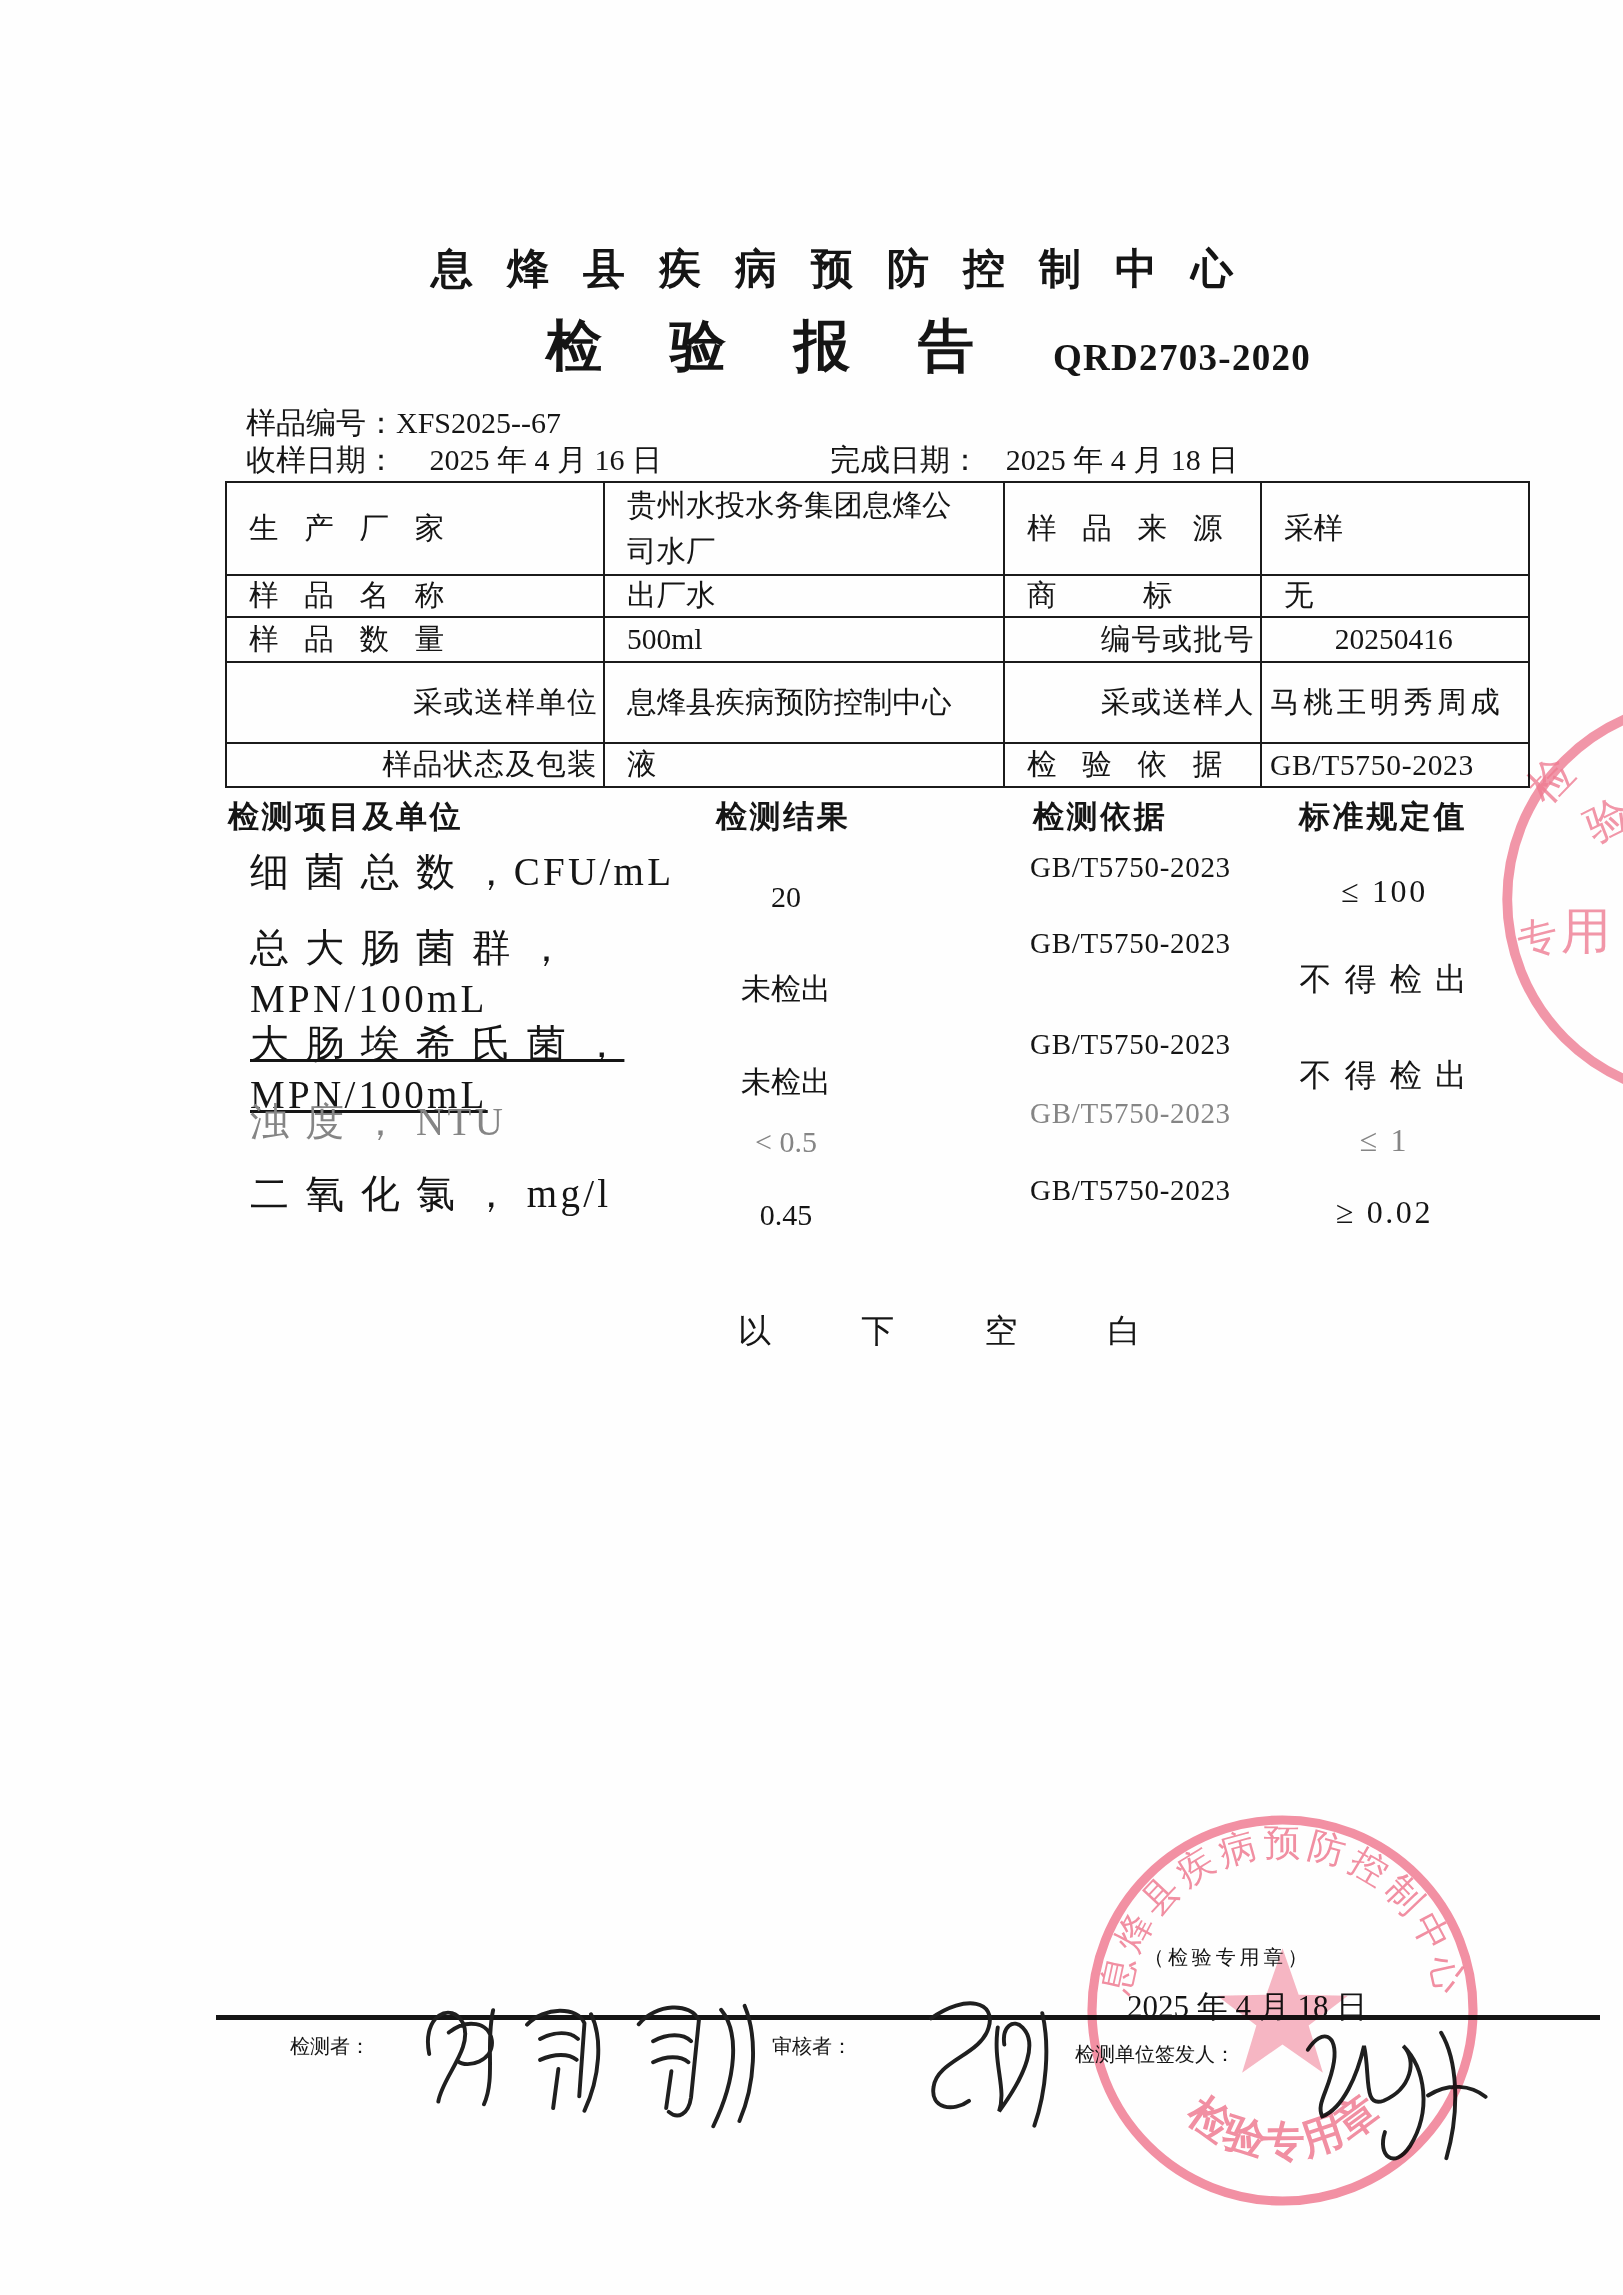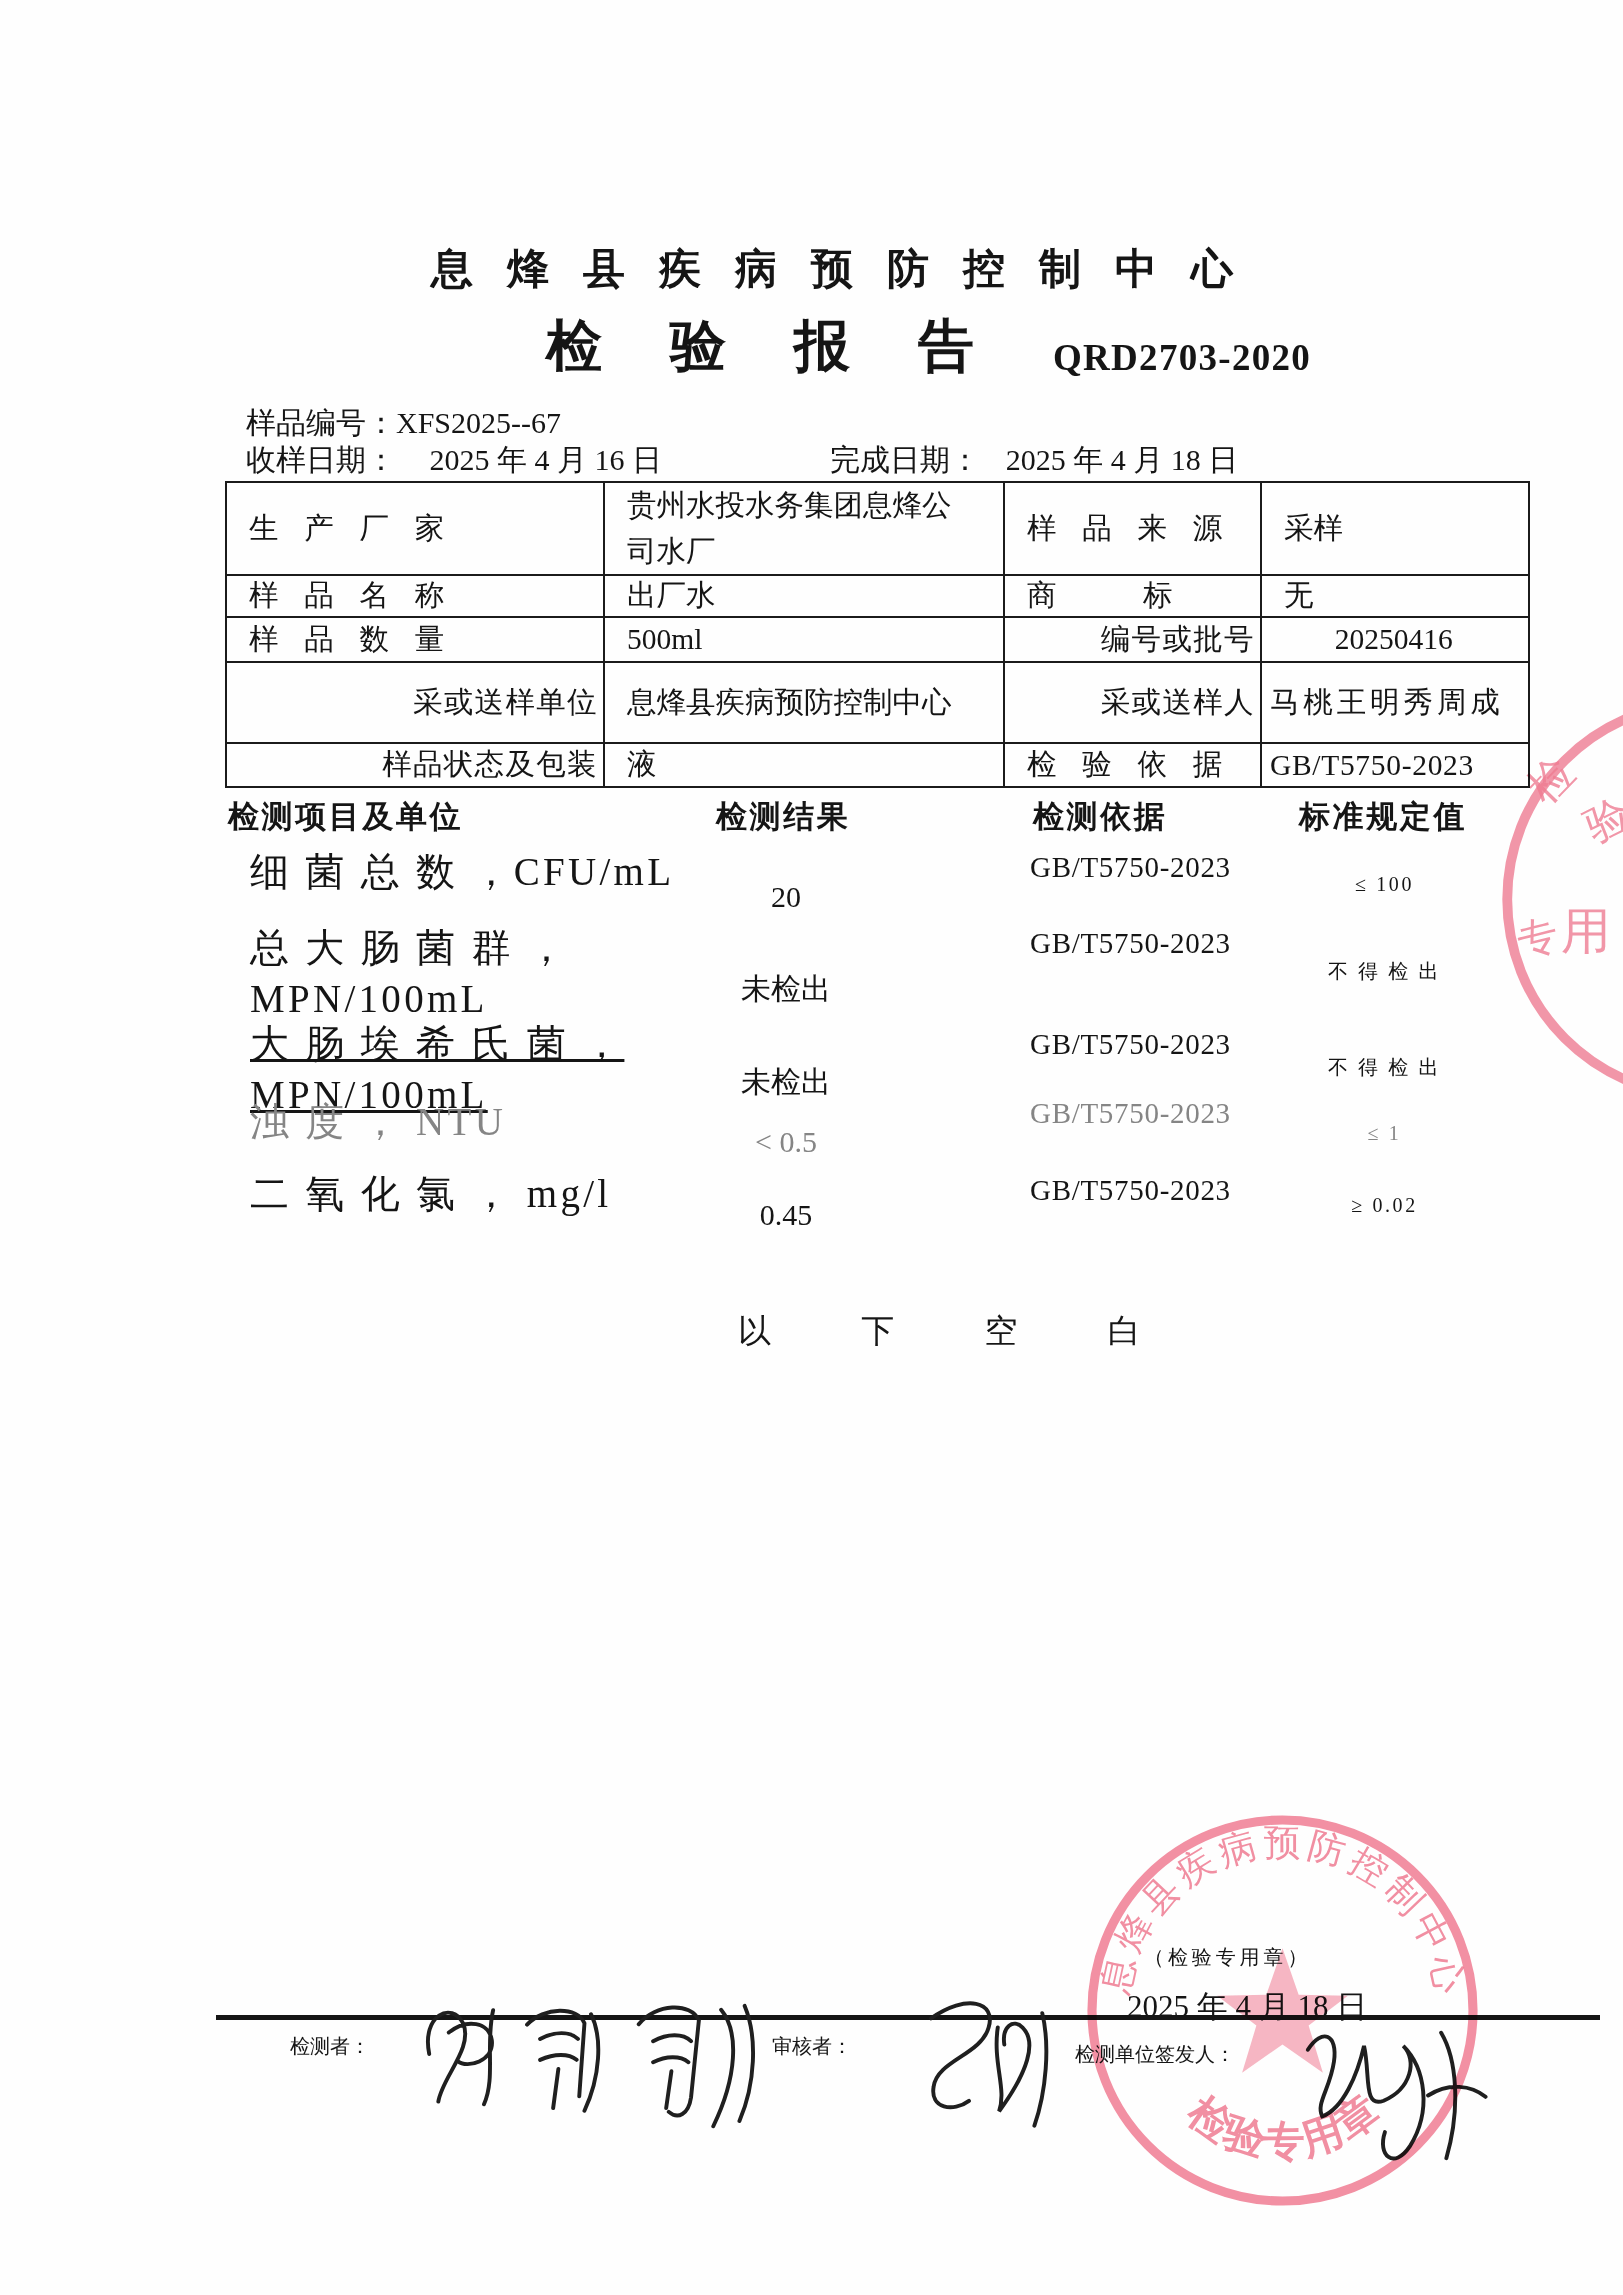--- a/index.html
+++ b/index.html
@@ -15,21 +15,21 @@
   table.info td{border:2.6px solid #1b1b1b;font-size:29.5px;vertical-align:middle;padding:0 5.2px 0 22px;overflow:hidden;}
   .lbl-spaced{letter-spacing:9.2px;}
   .lbl-tight{letter-spacing:1.3px;text-align:right;}
   .pre{white-space:pre-line;line-height:1.55;}
   .val-center{text-align:center;padding-left:2.6px !important;}
   .val-snug{padding-left:7.9px !important;letter-spacing:3.9px;}
   .res-head{font-size:31px;font-weight:bold;letter-spacing:2.6px;white-space:nowrap;}
   .res-item{font-size:39px;letter-spacing:3.3px;white-space:pre-line;line-height:51px;margin-left:22px;}
   .res-val{font-size:30px;text-align:center;width:164px;white-space:nowrap;}
   .res-basis{font-size:29px;letter-spacing:0.7px;white-space:nowrap;}
-  .res-std{font-size:20px;text-align:center;width:209px;letter-spacing:2.6px;white-space:nowrap;}
+  .res-std{font-size:32px;text-align:center;width:209px;letter-spacing:2.6px;white-space:nowrap;}
   .faded{color:#858585;}
   .endnote{font-size:33px;letter-spacing:41px;white-space:nowrap;}
   .footline{font-size:20px;white-space:nowrap;}
   .sepline{background:#151515;height:4.6px;}
   .stamp{mix-blend-mode:multiply;opacity:0.9;}
   .sig path{fill:none;stroke:#1f1f1f;stroke-width:6;stroke-linecap:round;}
   svg text{font-family:"Liberation Serif","DejaVu Serif",serif;}
 </style>
 </head>
 <body>

